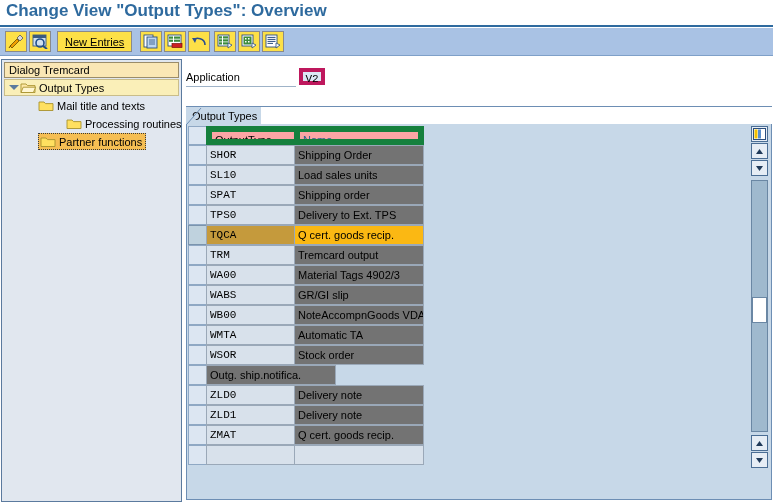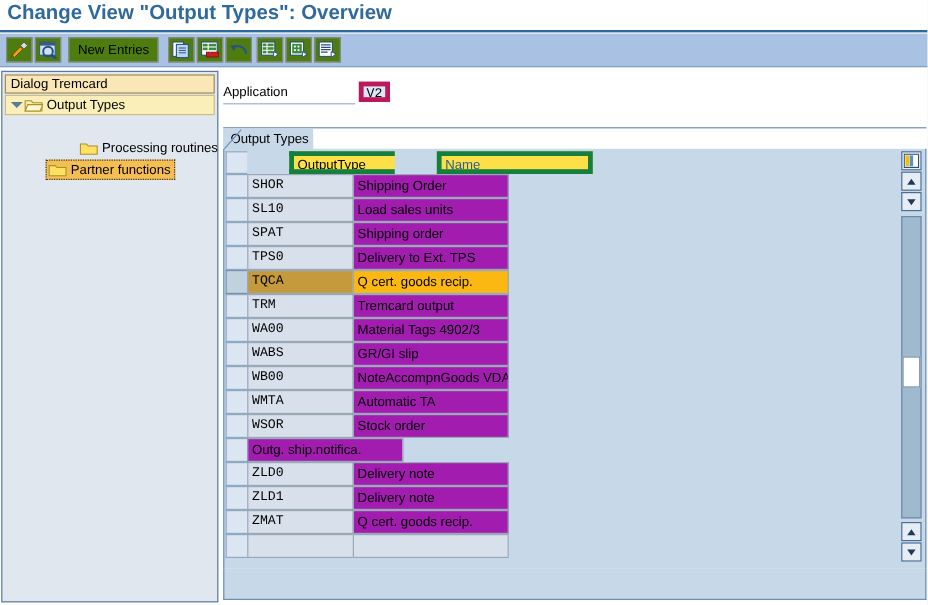--- a/index.html
+++ b/index.html
@@ -46,27 +46,28 @@
     left: 0; top: 28px;
     width: 773px; height: 28px;
     background: #A9C2E4;
     border-bottom: 1px solid #7FA0C8;
     box-sizing: border-box;
   }
   .tb-btn {
     position: absolute;
     top: 3px;
     height: 21px;
-    background: #4d7c0f;
+    background: #fde047;
     border: 1px solid #8A8A8A;
     box-sizing: border-box;
     display: flex;
     align-items: center;
     justify-content: center;
     cursor: pointer;
+    text-decoration: underline;
   }
   .tb-btn.icon-only { width: 22px; }
   .tb-btn.text-btn {
     padding: 0 7px;
     font-size: 11px;
     color: #000;
     white-space: nowrap;
   }
   .tb-svg { display: block; }
 
@@ -256,35 +257,34 @@
     padding-left: 3px;
     color: #000;
     white-space: nowrap;
     overflow: hidden;
   }
   .cell-name {
     width: 130px;
     flex: 0 0 130px;
     box-sizing: border-box;
     border: 1px solid #9AA8B8;
-    background: #a21caf;
+    background: #737373;
     font-size: 11px;
     line-height: 18px;
     padding-left: 3px;
     color: #000;
     white-space: nowrap;
     overflow: hidden;
   }
   .hdr-row .cell-code,
   .hdr-row .cell-name {
-    background: #fde047;
-    border: 4px solid #15803d;
+    background: #fca5a5;
+    border: 6px solid #15803d;
     font-family: "Liberation Sans", sans-serif;
     line-height: 17px;
-    margin-left: 35px;
   }
   .hdr-row .cell-code { border-right: none; color: #000; }
   .hdr-row .cell-name { color: #2E5E8E; }
   .data-row.selected .cell-sel { background: #BFD2DE; border-color: #7B94AE; }
   .data-row.selected .cell-code { background: #C59A3C; }
   .data-row.selected .cell-name { background: #FBB813; }
   .data-row.blank .cell-code { background: #D8E1EB; }
   .data-row.blank .cell-name { background: #D8E1EB; }
 
   
@@ -427,20 +427,28 @@
     <span class="tri"></span>
     <span class="folder">
       <svg width="16" height="13" viewBox="0 0 16 13">
         <path d="M1 3 H6 L7.5 4.6 H15 V11.5 H1 Z" fill="#FFE9A8" stroke="#A8922E" stroke-width="0.9"></path>
         <path d="M1 11.5 L3.2 6.2 H15.6 L13.4 11.5 Z" fill="#FFF6D2" stroke="#A8922E" stroke-width="0.9"></path>
       </svg>
     </span>
     <span class="tree-label">Output Types</span>
   </div>
 
+  <div class="tree-row" id="tree-row-1">
+    <span class="folder">
+      <svg width="16" height="13" viewBox="0 0 16 13">
+        <path d="M1 3 H6 L7.5 4.6 H15 V11.5 H1 Z" fill="#FFE060" stroke="#A8922E" stroke-width="0.9"></path>
+      </svg>
+    </span>
+    <span class="tree-label">Mail title and texts</span>
+  </div>
 
   <div class="tree-row" id="tree-row-2">
     <span class="folder">
       <svg width="16" height="13" viewBox="0 0 16 13">
         <path d="M1 3 H6 L7.5 4.6 H15 V11.5 H1 Z" fill="#FFE060" stroke="#A8922E" stroke-width="0.9"></path>
       </svg>
     </span>
     <span class="tree-label">Processing routines</span>
   </div>
 

